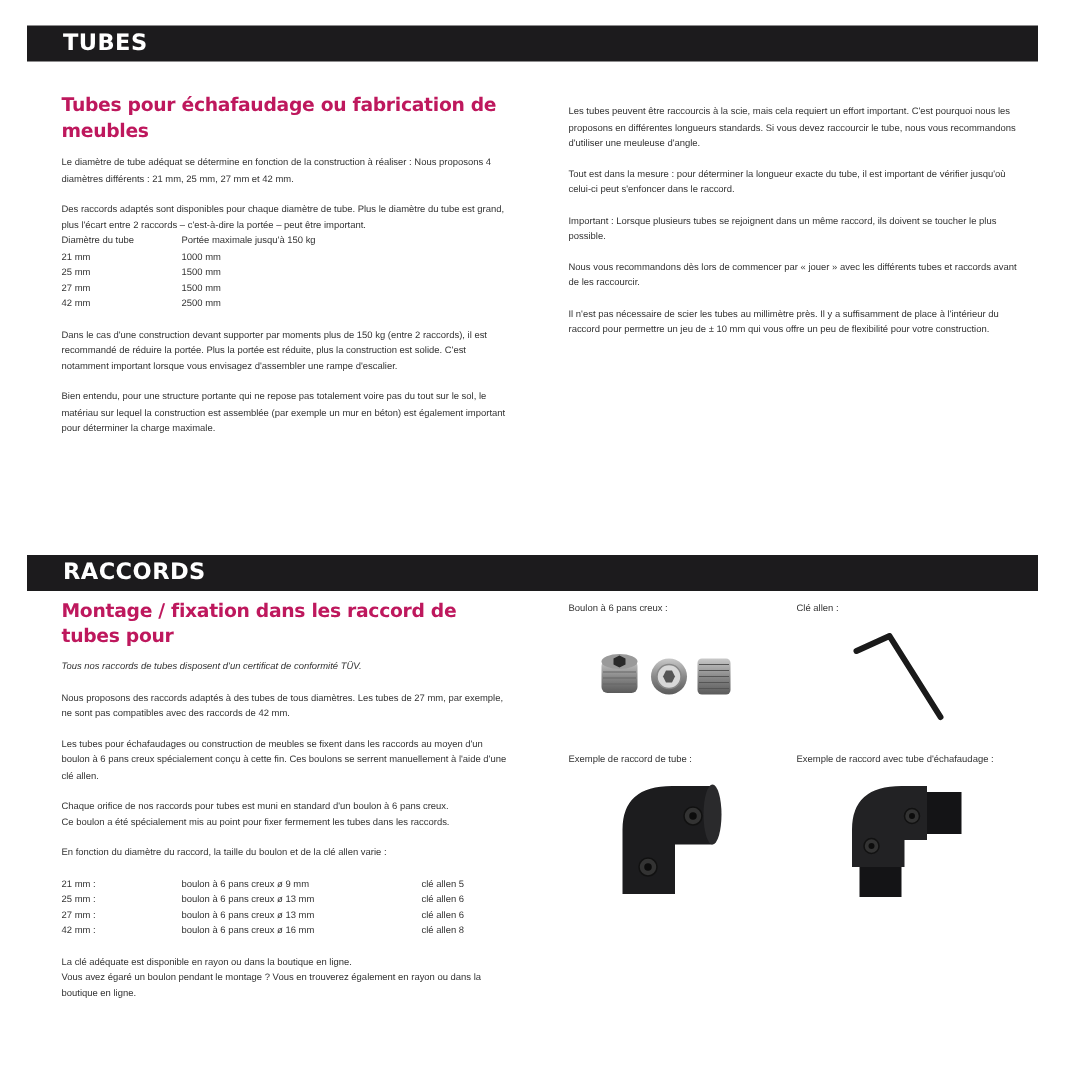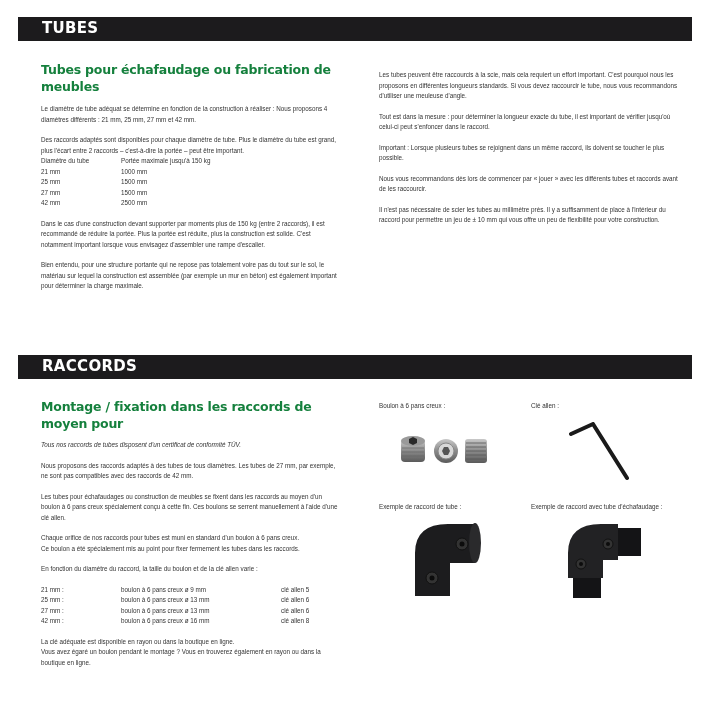--- a/index.html
+++ b/index.html
@@ -3,21 +3,21 @@
 <meta charset="utf-8">
 <style>
   html, body { margin: 0; padding: 0; background: #ffffff; }
   body { width: 710px; height: 710px; position: relative; overflow: hidden;
          font-family: "Liberation Sans", sans-serif; color: #222; }
   .bar { position: absolute; left: 18px; width: 674px; height: 24px; background: #1c1b1d; }
   .bar span { position: absolute; left: 24px; top: 2px; color: #fff; font-weight: bold;
               font-size: 15px; letter-spacing: 0.3px; font-family: "DejaVu Sans", sans-serif; }
   .col { position: absolute; }
   h2 { margin: 0; font-family: "DejaVu Sans", sans-serif; font-weight: bold; font-size: 12.5px;
-       line-height: 17px; color: #15803d; letter-spacing: -0.2px; }
+       line-height: 17px; color: #be185d; letter-spacing: -0.2px; }
   p { margin: 0; font-size: 6.3px; line-height: 10.5px; color: #333; }
   .gap { height: 10px; }
   .t2 { display: grid; grid-template-columns: 80px auto; font-size: 6.3px; line-height: 10.5px; color:#333; }
   .t3 { display: grid; grid-template-columns: 80px 160px auto; font-size: 6.3px; line-height: 10.5px; color:#333; }
   .italic { font-style: italic; }
   .cap { position: absolute; font-size: 6.3px; color: #333; }
   .img { position: absolute; }
 </style>
 </head>
 <body>
@@ -58,27 +58,27 @@
   <div class="gap"></div>
   <p>Tout est dans la mesure : pour déterminer la longueur exacte du tube, il est important de vérifier jusqu'où celui-ci peut s'enfoncer dans le raccord.</p>
   <div class="gap"></div>
   <p>Important : Lorsque plusieurs tubes se rejoignent dans un même raccord, ils doivent se toucher le plus possible.</p>
   <div class="gap"></div>
   <p>Nous vous recommandons dès lors de commencer par « jouer » avec les différents tubes et raccords avant de les raccourcir.</p>
   <div class="gap"></div>
   <p>Il n'est pas nécessaire de scier les tubes au millimètre près. Il y a suffisamment de place à l'intérieur du raccord pour permettre un jeu de ± 10 mm qui vous offre un peu de flexibilité pour votre construction.</p>
 </div>
 
-<div class="bar" style="top:355px;">
+<div class="bar" style="top:370px;">
   <span>RACCORDS</span>
 </div>
 
 <div class="col" style="left:41px; top:398px; width:300px;">
   <h2>
-    <span>Montage / fixation dans les raccords de moyen pour</span><br>
+    <span>Montage / fixation dans les raccord de tubes pour</span><br>
   </h2>
   <div style="height:8px"></div>
   <p class="italic">Tous nos raccords de tubes disposent d'un certificat de conformité TÜV.</p>
   <div class="gap"></div>
   <p>Nous proposons des raccords adaptés à des tubes de tous diamètres. Les tubes de 27 mm, par exemple, ne sont pas compatibles avec des raccords de 42 mm.</p>
   <div class="gap"></div>
   <p>Les tubes pour échafaudages ou construction de meubles se fixent dans les raccords au moyen d'un boulon à 6 pans creux spécialement conçu à cette fin. Ces boulons se serrent manuellement à l'aide d'une clé allen.</p>
   <div class="gap"></div>
   <p>Chaque orifice de nos raccords pour tubes est muni en standard d'un boulon à 6 pans creux.</p>
   <p>Ce boulon a été spécialement mis au point pour fixer fermement les tubes dans les raccords.</p>

